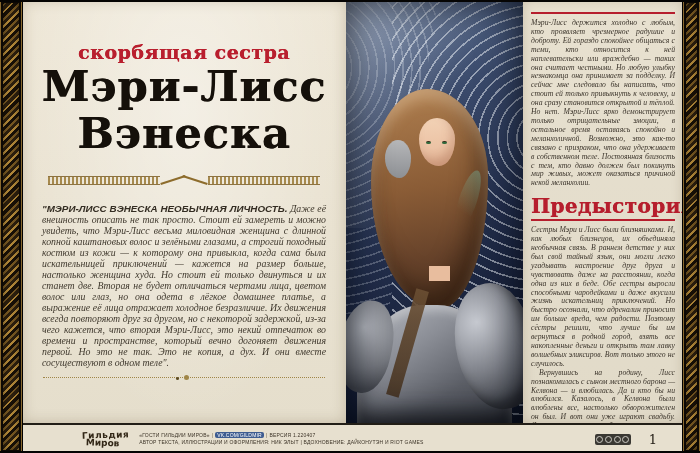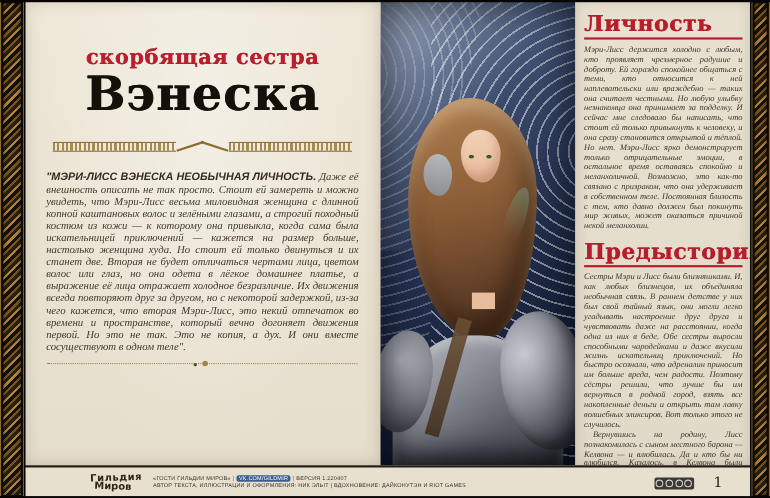--- a/index.html
+++ b/index.html
@@ -123,20 +123,21 @@
 <body>
 
 <div class="edge edge-top"></div>
 <div class="edge edge-bottom"></div>
 
 <div class="border-strip border-left"></div>
 <div class="border-strip border-right"></div>
 
 <div class="left-page">
   <div class="subtitle">скорбящая сестра</div>
+  <div class="big-title">Мэри-Лисс</div>
   <div class="big-title">Вэнеска</div>
 
   <div class="divider-main">
     <div class="tickband l"></div>
     <div class="tickband r"></div>
     <div class="chevron-wrap">
       <div class="chev a"></div>
         <div class="chev b"></div>
     </div>
   </div>
@@ -162,21 +163,20 @@
   <div class="neck"></div>
   <div class="armor-chest"></div>
   <div class="strap"></div>
   <div class="pauldron-l"></div>
   <div class="pauldron-r"></div>
   <div class="art-vignette"></div>
 </div>
 
 <div class="right-col">
   <div class="right-inner">
-    <div class="section-title">Личность</div>
     <div class="section-rule"></div>
     <p class="body-sm" style="margin:0;">Мэри-Лисс держится холодно с любым, кто проявляет чрезмерное радушие и доброту. Ей гораздо спокойнее общаться с теми, кто относится к ней наплевательски или враждебно — таких она считает честными. Но любую улыбку незнакомца она принимает за подделку. И сейчас мне следовало бы написать, что стоит ей только привыкнуть к человеку, и она сразу становится открытой и тёплой. Но нет. Мэри-Лисс ярко демонстрирует только отрицательные эмоции, в остальное время оставаясь спокойно и меланхоличной. Возможно, это как-то связано с призраком, что она удерживает в собственном теле. Постоянная близость с тем, кто давно должен был покинуть мир живых, может оказаться причиной некой меланхолии.</p>
 
     <div class="section-title sect2">Предыстория</div>
     <div class="section-rule"></div>
     <p class="body-sm" style="margin:0;">Сестры Мэри и Лисс были близняшками. И, как любых близнецов, их объединяла необычная связь. В раннем детстве у них был свой тайный язык, они могли легко угадывать настроение друг друга и чувствовать даже на расстоянии, когда одна из них в беде. Обе сестры выросли способными чародейками и даже вкусили жизнь искательниц приключений. Но быстро осознали, что адреналин приносит им больше вреда, чем радости. Поэтому сёстры решили, что лучше бы им вернуться в родной город, взять все накопленные деньги и открыть там лавку волшебных эликсиров. Вот только этого не случилось.</p>
     <p class="body-sm indented" style="margin:0;">Вернувшись на родину, Лисс познакомилась с сыном местного барона — Келвона — и влюбилась. Да и кто бы ни влюбился. Казалось, в Келвона были влюблены все, настолько обворожителен он был. И вот они уже играют свадьбу. Лисс уезжает жить в баронское имение, а Мэри остаётся одна. Все вокруг твердят ей, что такова жизнь. Что они не могли навсегда</p>
   </div>
 </div>
 

